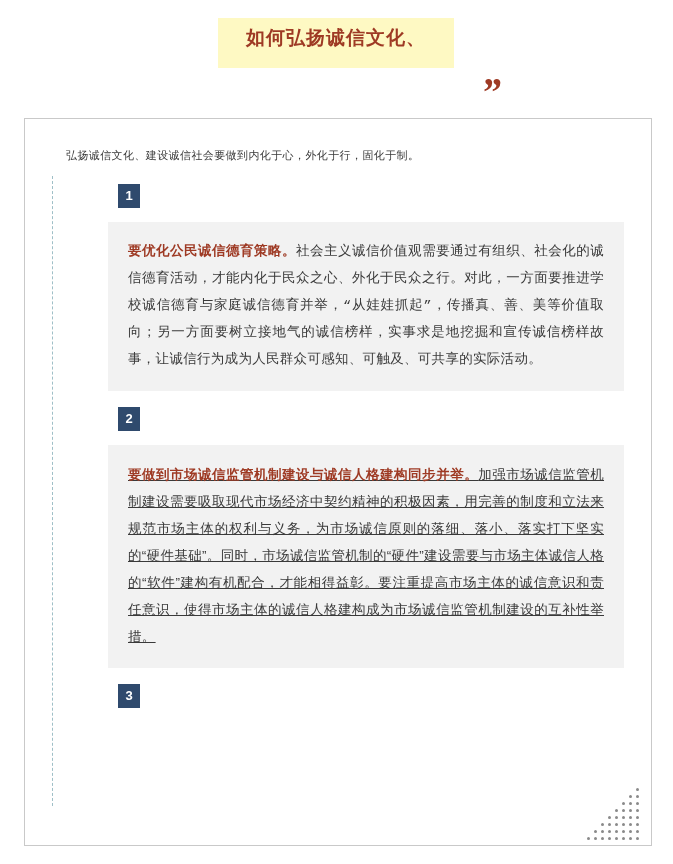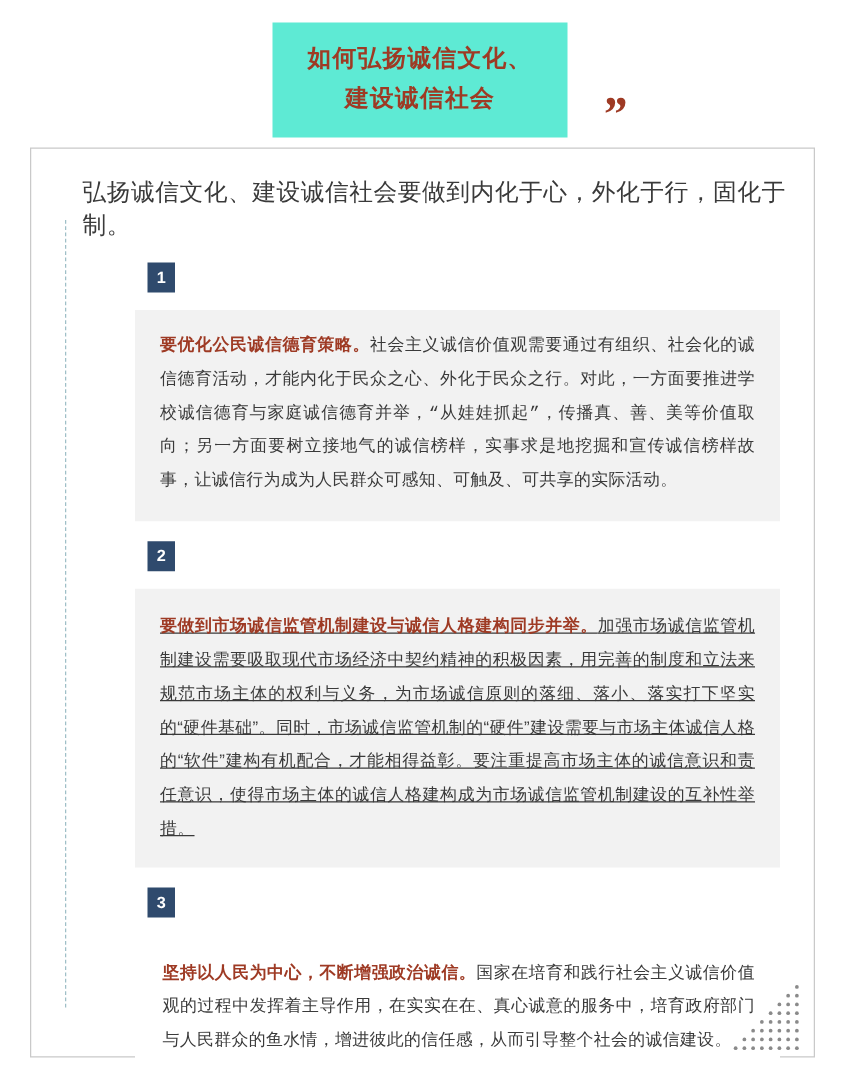--- a/index.html
+++ b/index.html
@@ -15,22 +15,22 @@
     position: relative;
     overflow: hidden;
   }
 
   
   .title-wrap {
     position: absolute;
     left: 218px;
     top: 18px;
     width: 236px;
-    background: #5eead4;
-    padding: 14px 8px 14px 8px;
+    background: #fef9c3;
+    padding: 4px 8px 14px 8px;
     box-sizing: border-box;
     text-align: center;
   }
   .title-line {
     font-size: 19px;
     font-weight: bold;
     color: #9e3a24;
     letter-spacing: 1px;
     line-height: 32px;
     white-space: nowrap;
@@ -62,21 +62,21 @@
 
   
   .content {
     position: absolute;
     left: 46px;
     top: 128px;
     width: 590px;
   }
 
   .intro {
-    font-size: 19px;
+    font-size: 11px;
     color: #3a3a3a;
     line-height: 26px;
     margin: 14px 0 0 20px;
     letter-spacing: 0.4px;
   }
 
   
   .guide {
     position: absolute;
     left: 52px;
@@ -146,21 +146,20 @@
     height: 3px;
     border-radius: 50%;
     background: #8a8a8a;
   }
 </style>
 </head>
 <body>
 
 <div class="title-wrap">
   <div class="title-line">如何弘扬诚信文化、</div>
-  <div class="title-line">建设诚信社会</div>
 </div>
 <div class="quote-mark">”</div>
 
 <div class="frame"></div>
 
 <div class="guide"></div>
 
 <div class="content">
 
   <div class="intro">弘扬诚信文化、建设诚信社会要做到内化于心，外化于行，固化于制。</div>
@@ -179,23 +178,20 @@
       <div class="num-badge">2</div>
     </div>
     <div class="panel">
       <span class="lead">要做到市场诚信监管机制建设与诚信人格建构同步并举。</span><span>加强市场诚信监管机制建设需要吸取现代市场经济中契约精神的积极因素，用完善的制度和立法来规范市场主体的权利与义务，为市场诚信原则的落细、落小、落实打下坚实的“硬件基础”。同时，市场诚信监管机制的“硬件”建设需要与市场主体诚信人格的“软件”建构有机配合，才能相得益彰。要注重提高市场主体的诚信意识和责任意识，使得市场主体的诚信人格建构成为市场诚信监管机制建设的互补性举措。</span>
     </div>
   </div>
 
   <div class="section" id="sec-3">
     <div class="badge-row">
       <div class="num-badge">3</div>
-    </div>
-    <div class="panel">
-      <span class="lead">坚持以人民为中心，不断增强政治诚信。</span><span>国家在培育和践行社会主义诚信价值观的过程中发挥着主导作用，在实实在在、真心诚意的服务中，培育政府部门与人民群众的鱼水情，增进彼此的信任感，从而引导整个社会的诚信建设。</span>
     </div>
   </div>
 
 </div>
 
 <div class="dots" id="dots">
     <span style="left: 49px; top: 0px; background: rgb(138, 138, 138);"></span>
     <span style="left: 42px; top: 7px; background: rgb(138, 138, 138);"></span>
     <span style="left: 49px; top: 7px; background: rgb(138, 138, 138);"></span>
     <span style="left: 35px; top: 14px; background: rgb(138, 138, 138);"></span>

